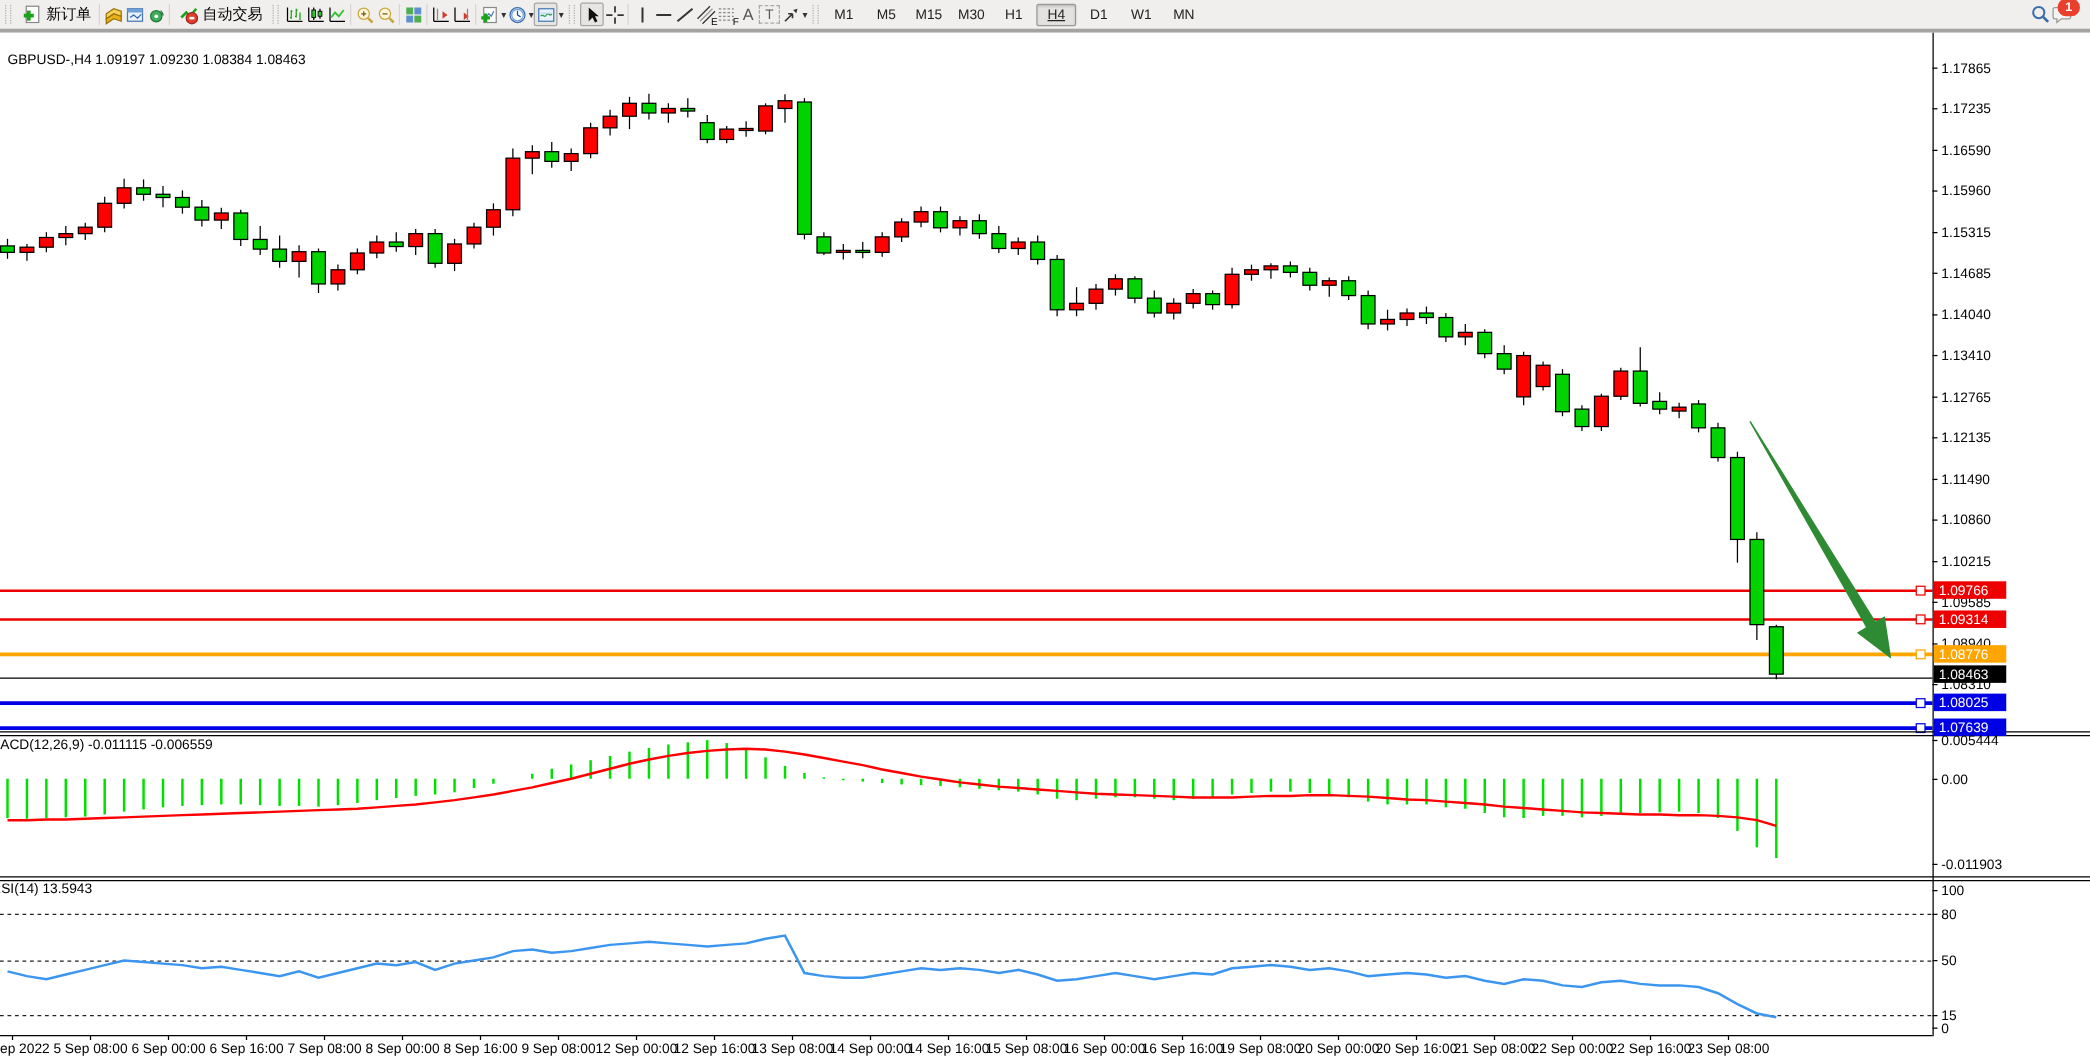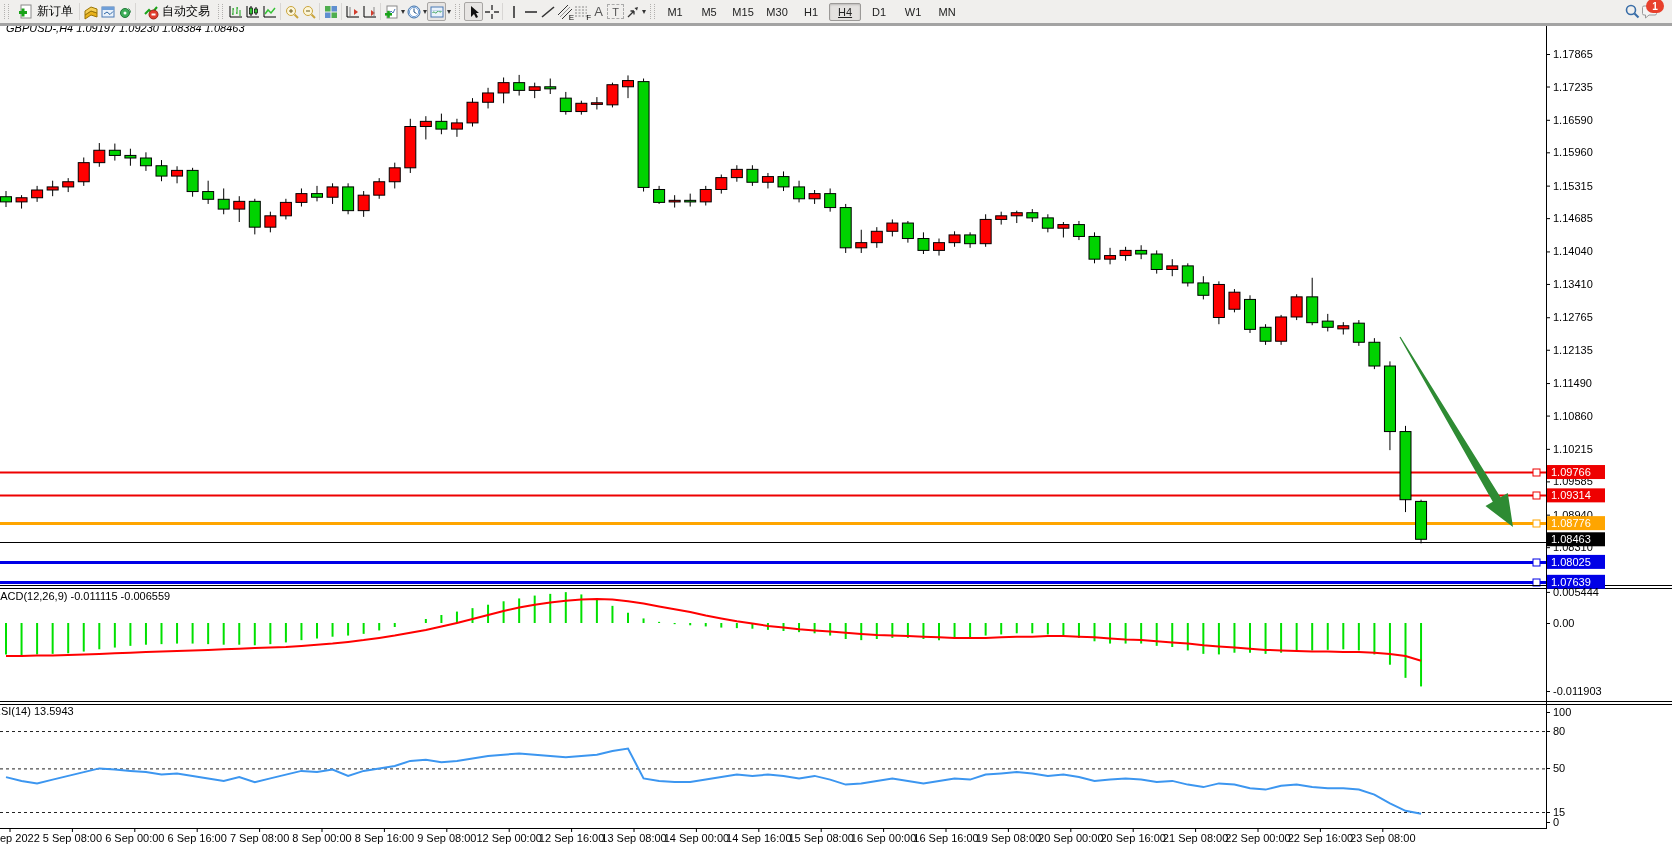--- a/index.html
+++ b/index.html
@@ -18,21 +18,21 @@
   .tf{min-width:22px;text-align:center;padding:2px 4px;font-size:11px;color:#222;border:1px solid transparent;border-radius:2px;}
   .tf.active{background:#e4e2e0;border:1px solid #9b9997;box-shadow:inset 0 1px 2px rgba(0,0,0,.18);text-decoration:underline;}
   .pressed{background:#e7e5e3;border:1px solid #a8a6a4;border-radius:2px;}
   .spacer{flex:1;}
   .badge{position:absolute;top:-4px;right:-6px;min-width:14px;height:14px;border-radius:8px;
          background:#e8402c;color:#fff;font-size:10px;font-weight:bold;display:flex;
          align-items:center;justify-content:center;padding:0 2px;}
   .notif{position:relative;margin-right:14px;}
   
   .overlay{position:absolute;font-size:11px;color:#000;z-index:2;white-space:pre;}
-  #chart-title{left:6px;top:22px;font-style:italic;}
+  #chart-title{left:6px;top:42px;}
   #macd-label{left:-9px;top:590px;}
   #rsi-label{left:-7px;top:705px;}
   #cv{position:absolute;left:0;top:0;z-index:1;}
 </style>
 </head>
 <body>
 
 <div class="toolbar">
   <div class="handle"></div>
 

